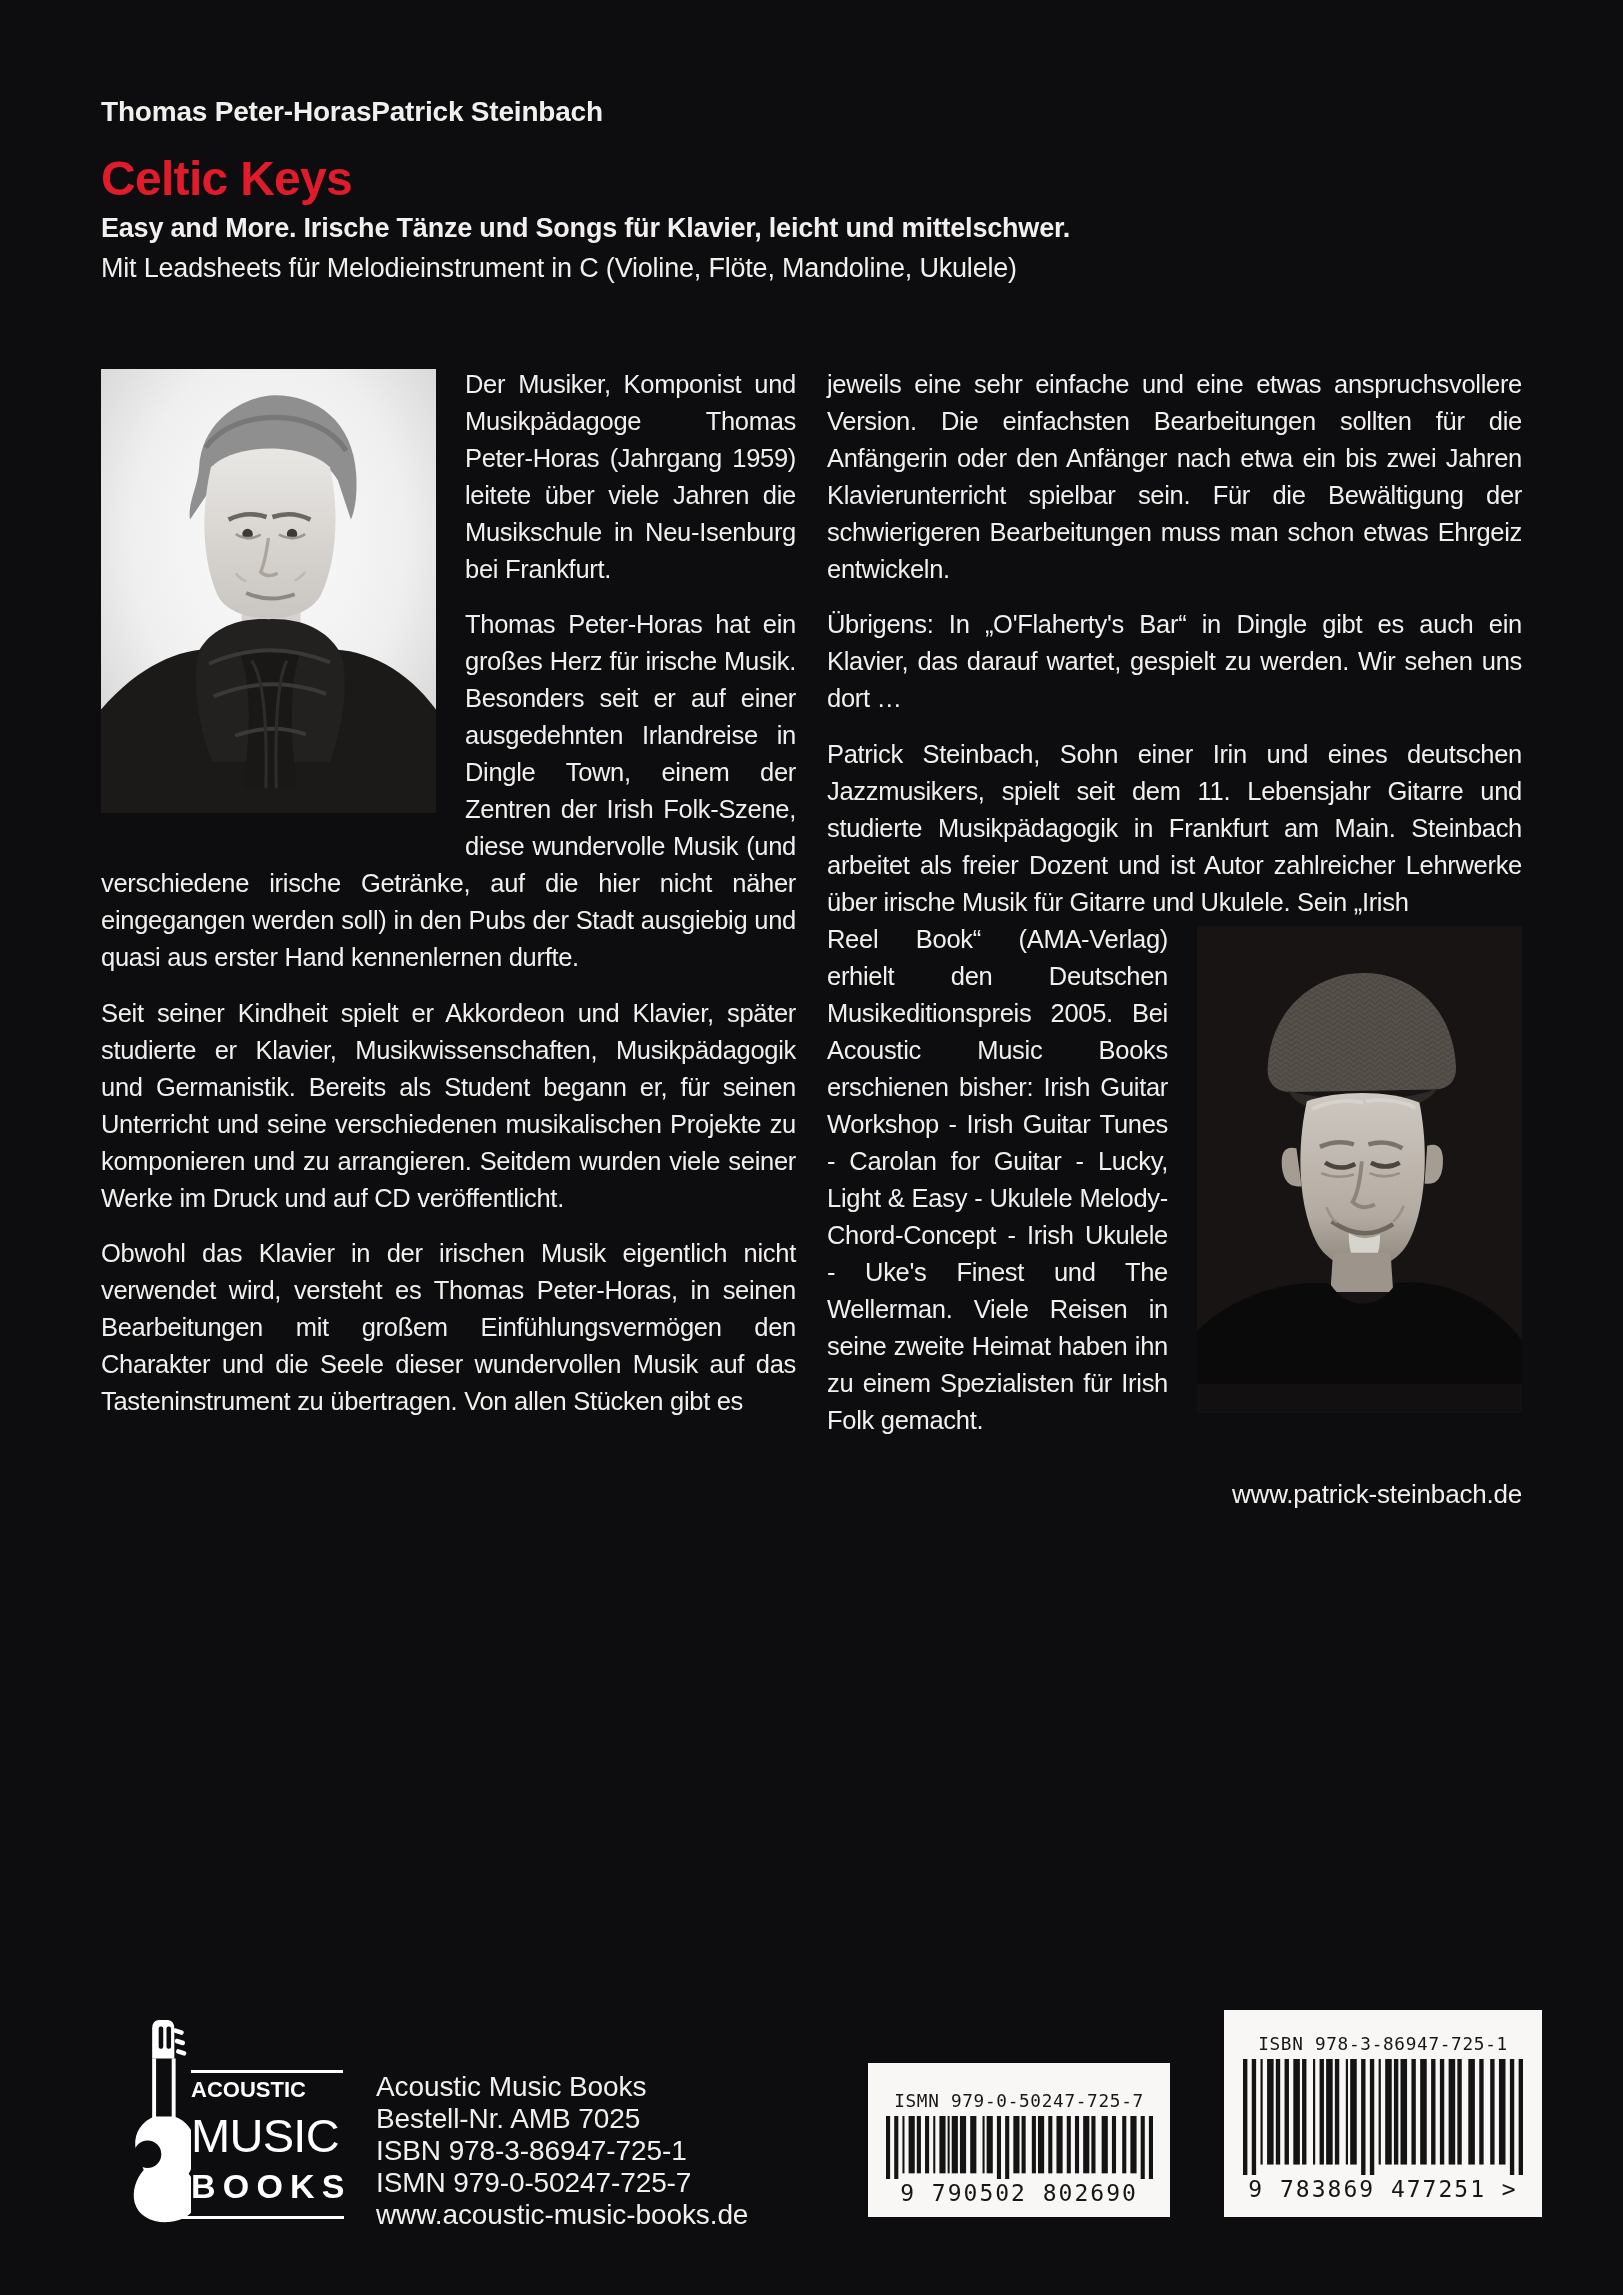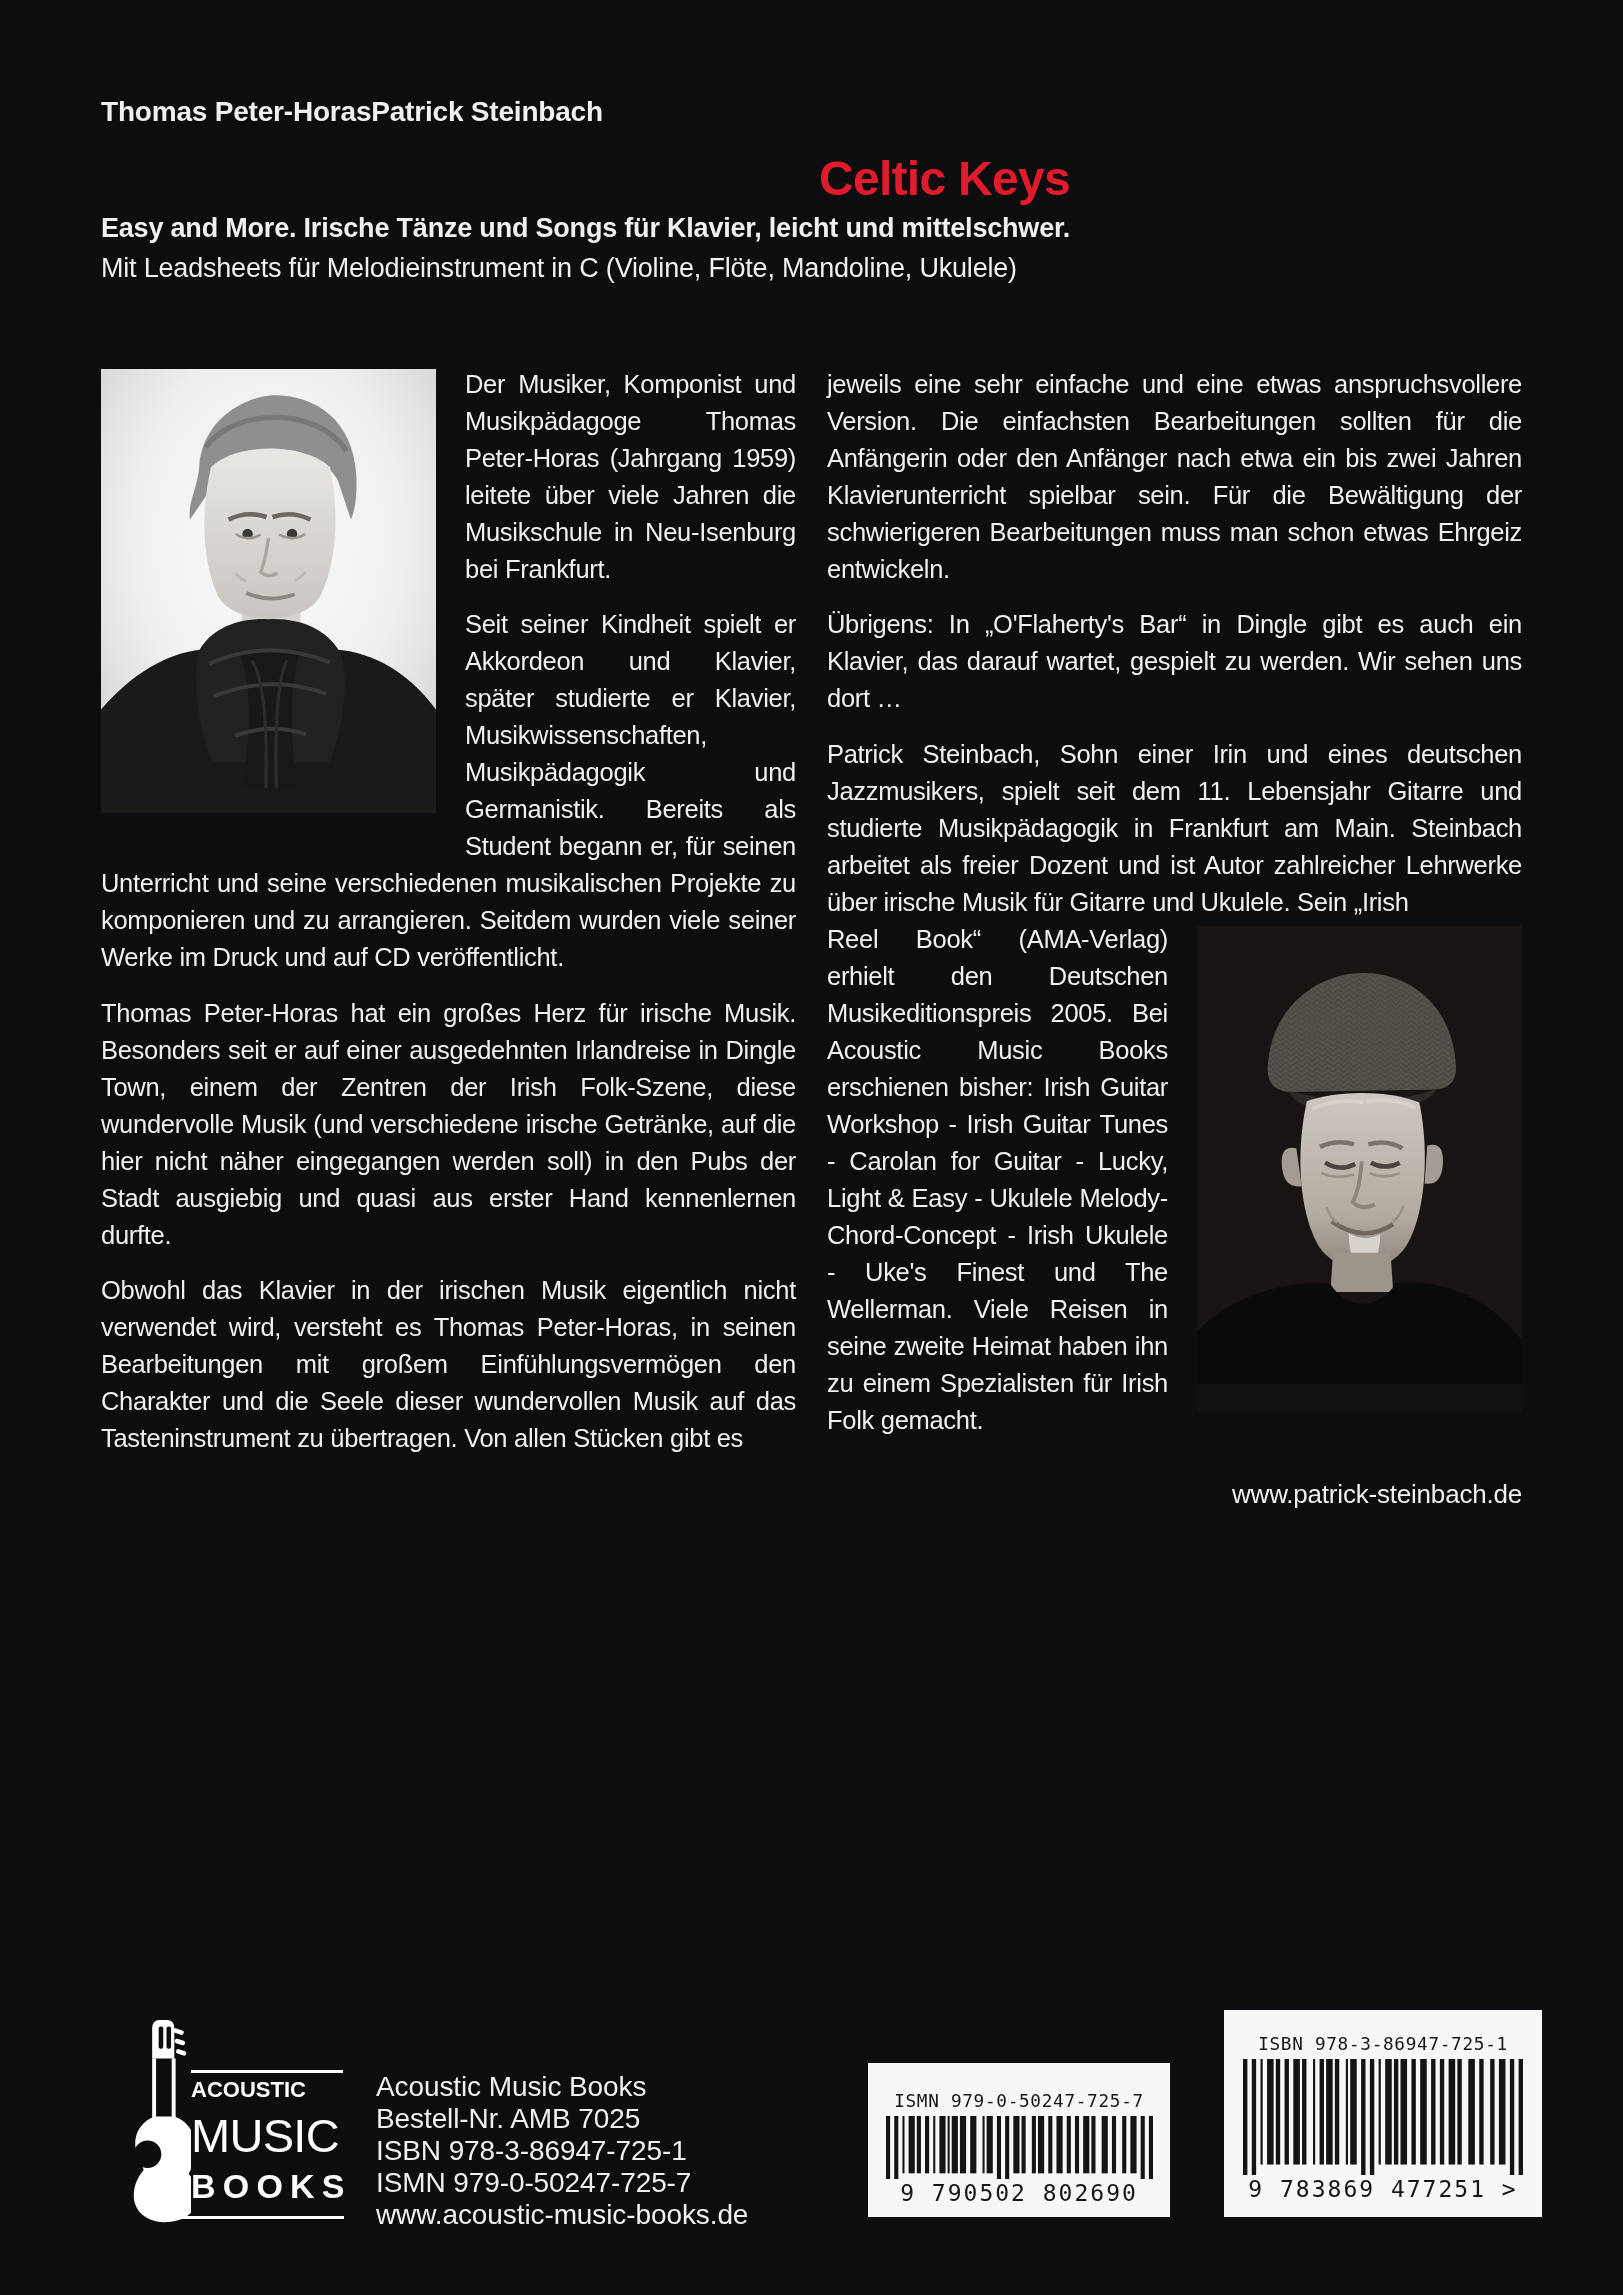--- a/index.html
+++ b/index.html
@@ -1,21 +1,21 @@
 <!DOCTYPE html>
 <html style="font-size:10.5px"><head>
 <meta charset="utf-8">
 <style>
   html,body{margin:0;padding:0;background:#0d0c0e;}
   .page{position:relative;width:1623px;height:2295px;background:#0d0c0e;overflow:hidden;
         font-family:"Liberation Sans",sans-serif;color:#f2f0ee;}
   
   .header{position:absolute;left:101px;top:96px;}
   .authors{display:flex;font-size:28px;font-weight:bold;letter-spacing:-0.2px;}
-  .title{margin:25px 0 0 0;font-size:48px;line-height:51px;font-weight:bold;letter-spacing:-0.7px;text-align:right;}
+  .title{margin:25px 0 0 0;font-size:48px;line-height:51px;font-weight:bold;letter-spacing:-0.7px;}
   .sub1{margin-top:9.2px;font-size:27px;font-weight:bold;letter-spacing:-0.2px;}
   .sub2{margin-top:8.5px;font-size:27px;font-weight:normal;letter-spacing:-0.2px;}
   
   .cols{position:absolute;left:101px;top:366px;width:1421px;display:flex;gap:31px;}
   .col{width:698px;font-size:25.5px;line-height:37px;text-align:justify;letter-spacing:-0.3px;}
   .col p{margin:0 0 18.3px 0;}
   .col p.joined{margin-bottom:0;}
   .photo-thomas{float:left;width:335px;height:444px;margin:2.6px 29px 41px 0;padding:0;}
   .photo-patrick{float:right;width:325px;height:487px;margin:5.2px 0 33px 29px;padding:0;}
   figure{margin:0;}
@@ -93,22 +93,22 @@
           <path d="M222,342 q36,16 74,2" stroke="#8d8781" stroke-width="6" fill="none"></path>
           <path d="M206,312 q8,10 16,12 M312,310 q-8,10 -16,13" stroke="#beb8b1" stroke-width="4" fill="none"></path>
 
           <path d="M150,430 C170,395 210,380 256,382 C306,380 345,398 365,432 C380,470 372,540 350,600 L170,600 C146,540 140,470 150,430 Z" fill="#232120"></path>
           <path d="M210,430 C230,470 230,560 216,640 L300,640 C288,560 288,470 306,430 Z" fill="#191817"></path>
           <path d="M165,450 q90,-40 185,-2 M172,500 q85,-35 172,-4 M205,560 q55,-20 108,-2" stroke="#3b3835" stroke-width="6" fill="none"></path>
           <path d="M230,445 q26,36 22,195 M284,445 q-20,40 -16,195" stroke="#2e2b29" stroke-width="5" fill="none"></path>
         </svg>
       </figure>
       <p>Der Musiker, Komponist und Musikpädagoge Thomas Peter-Horas (Jahrgang 1959) leitete über viele Jahren die Musikschule in Neu-Isenburg bei Frankfurt.</p>
+      <p>Thomas Peter-Horas hat ein großes Herz für irische Musik. Besonders seit er auf einer ausgedehnten Irlandreise in Dingle Town, einem der Zentren der Irish Folk-Szene, diese wundervolle Musik (und verschiedene irische Getränke, auf die hier nicht näher eingegangen werden soll) in den Pubs der Stadt ausgiebig und quasi aus erster Hand kennenlernen durfte.</p>
       <p>Seit seiner Kindheit spielt er Akkordeon und Klavier, später studierte er Klavier, Musikwissenschaften, Musikpädagogik und Germanistik. Bereits als Student begann er, für seinen Unterricht und seine verschiedenen musikalischen Projekte zu komponieren und zu arrangieren. Seitdem wurden viele seiner Werke im Druck und auf CD veröffentlicht.</p>
-      <p>Thomas Peter-Horas hat ein großes Herz für irische Musik. Besonders seit er auf einer ausgedehnten Irlandreise in Dingle Town, einem der Zentren der Irish Folk-Szene, diese wundervolle Musik (und verschiedene irische Getränke, auf die hier nicht näher eingegangen werden soll) in den Pubs der Stadt ausgiebig und quasi aus erster Hand kennenlernen durfte.</p>
       <p>Obwohl das Klavier in der irischen Musik eigentlich nicht verwendet wird, versteht es Thomas Peter-Horas, in seinen Bearbeitungen mit großem Einfühlungsvermögen den Charakter und die Seele dieser wundervollen Musik auf das Tasteninstrument zu übertragen. Von allen Stücken gibt es</p>
     </section>
 
     <section class="col">
       <p>jeweils eine sehr einfache und eine etwas anspruchsvollere Version. Die einfachsten Bearbeitungen sollten für die Anfängerin oder den Anfänger nach etwa ein bis zwei Jahren Klavierunterricht spielbar sein. Für die Bewältigung der schwierigeren Bearbeitungen muss man schon etwas Ehrgeiz entwickeln.</p>
       <p>Übrigens: In „O'Flaherty's Bar“ in Dingle gibt es auch ein Klavier, das darauf wartet, gespielt zu werden. Wir sehen uns dort …</p>
       <p class="joined">Patrick Steinbach, Sohn einer Irin und eines deutschen Jazzmusikers, spielt seit dem 11. Lebensjahr Gitarre und studierte Musikpädagogik in Frankfurt am Main. Steinbach arbeitet als freier Dozent und ist Autor zahlreicher Lehrwerke über irische Musik für Gitarre und Ukulele. Sein „Irish</p>
       <div>
         <figure class="photo-patrick">
           <svg viewBox="0 0 497 745" preserveAspectRatio="none">

